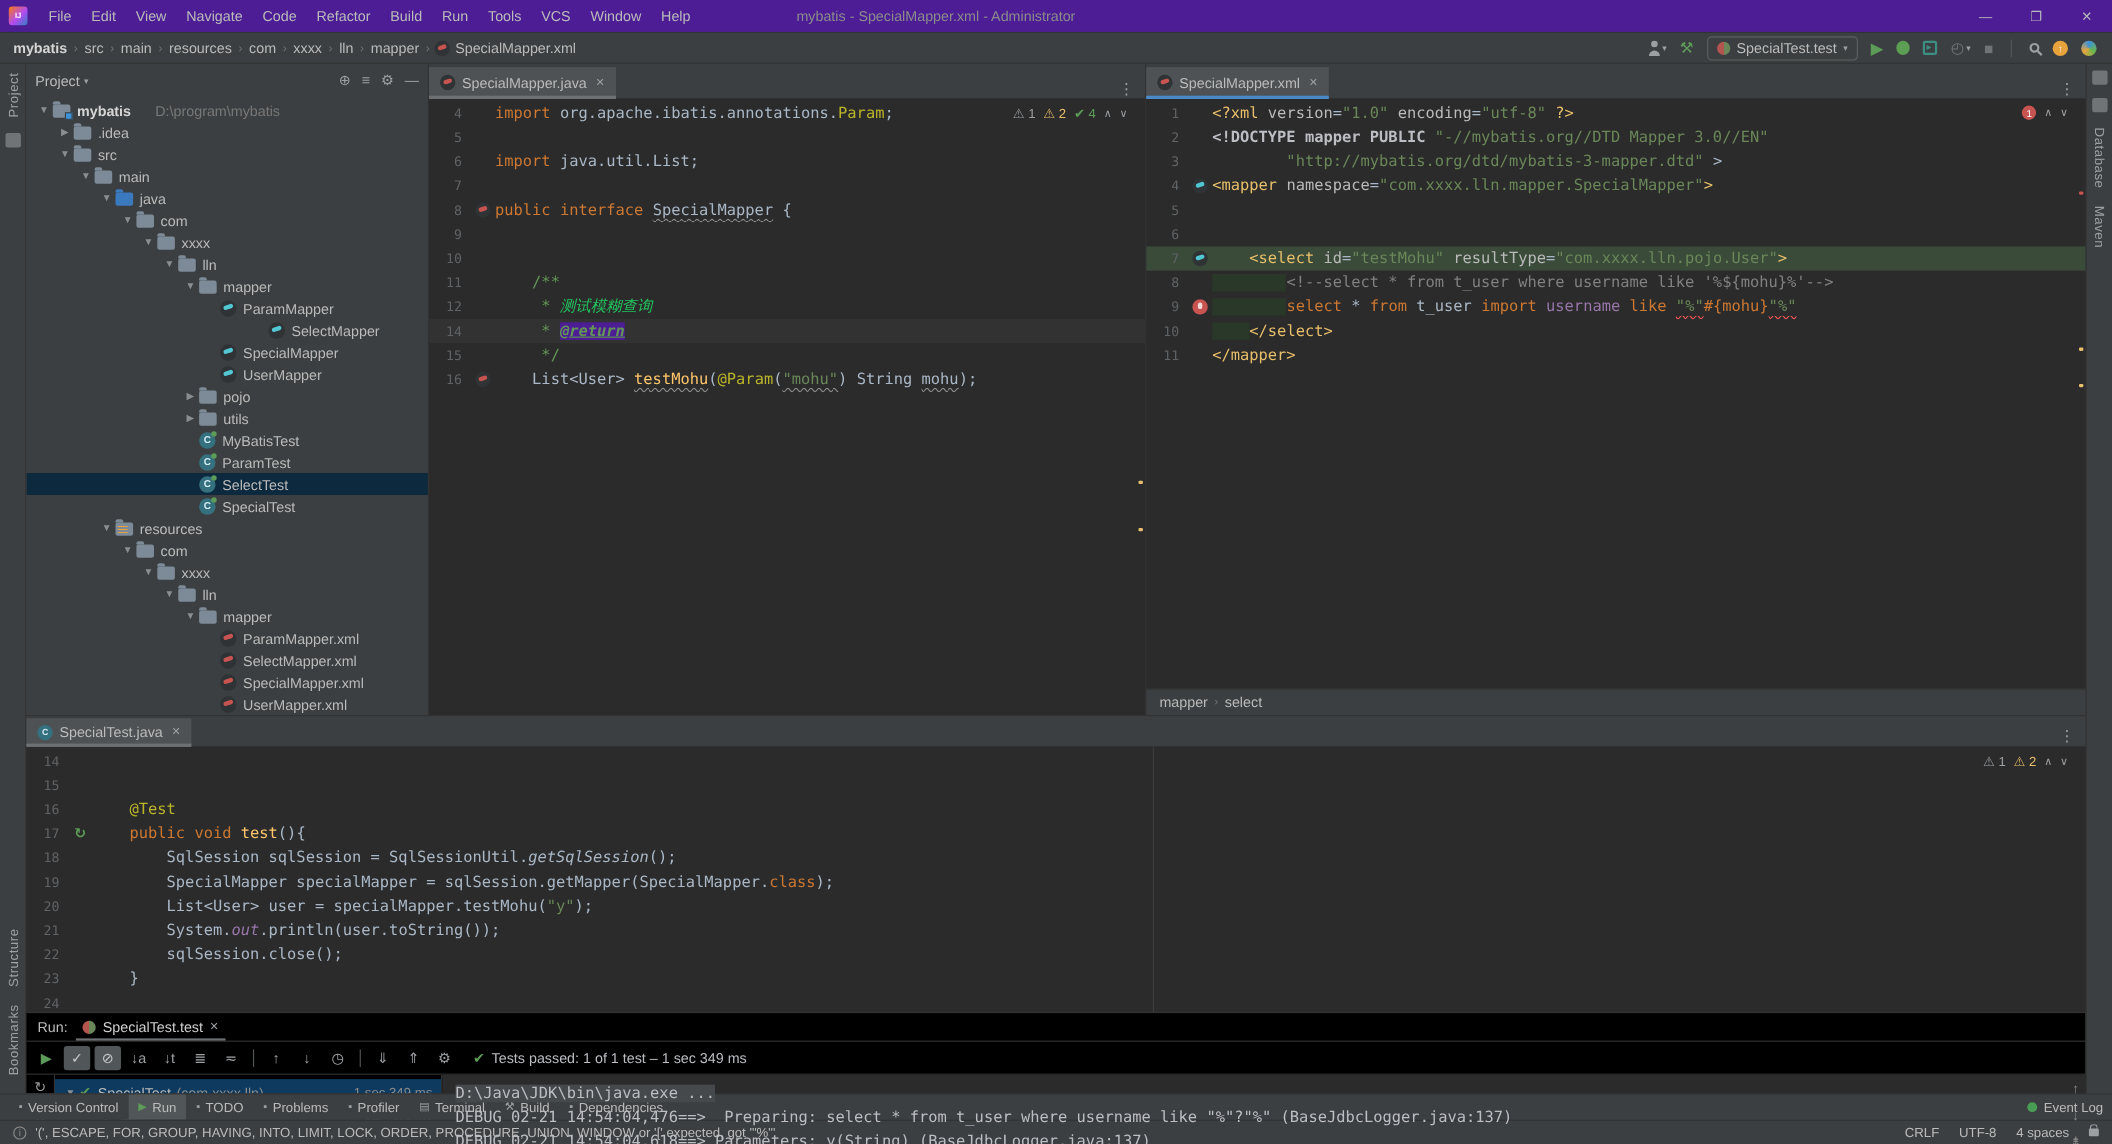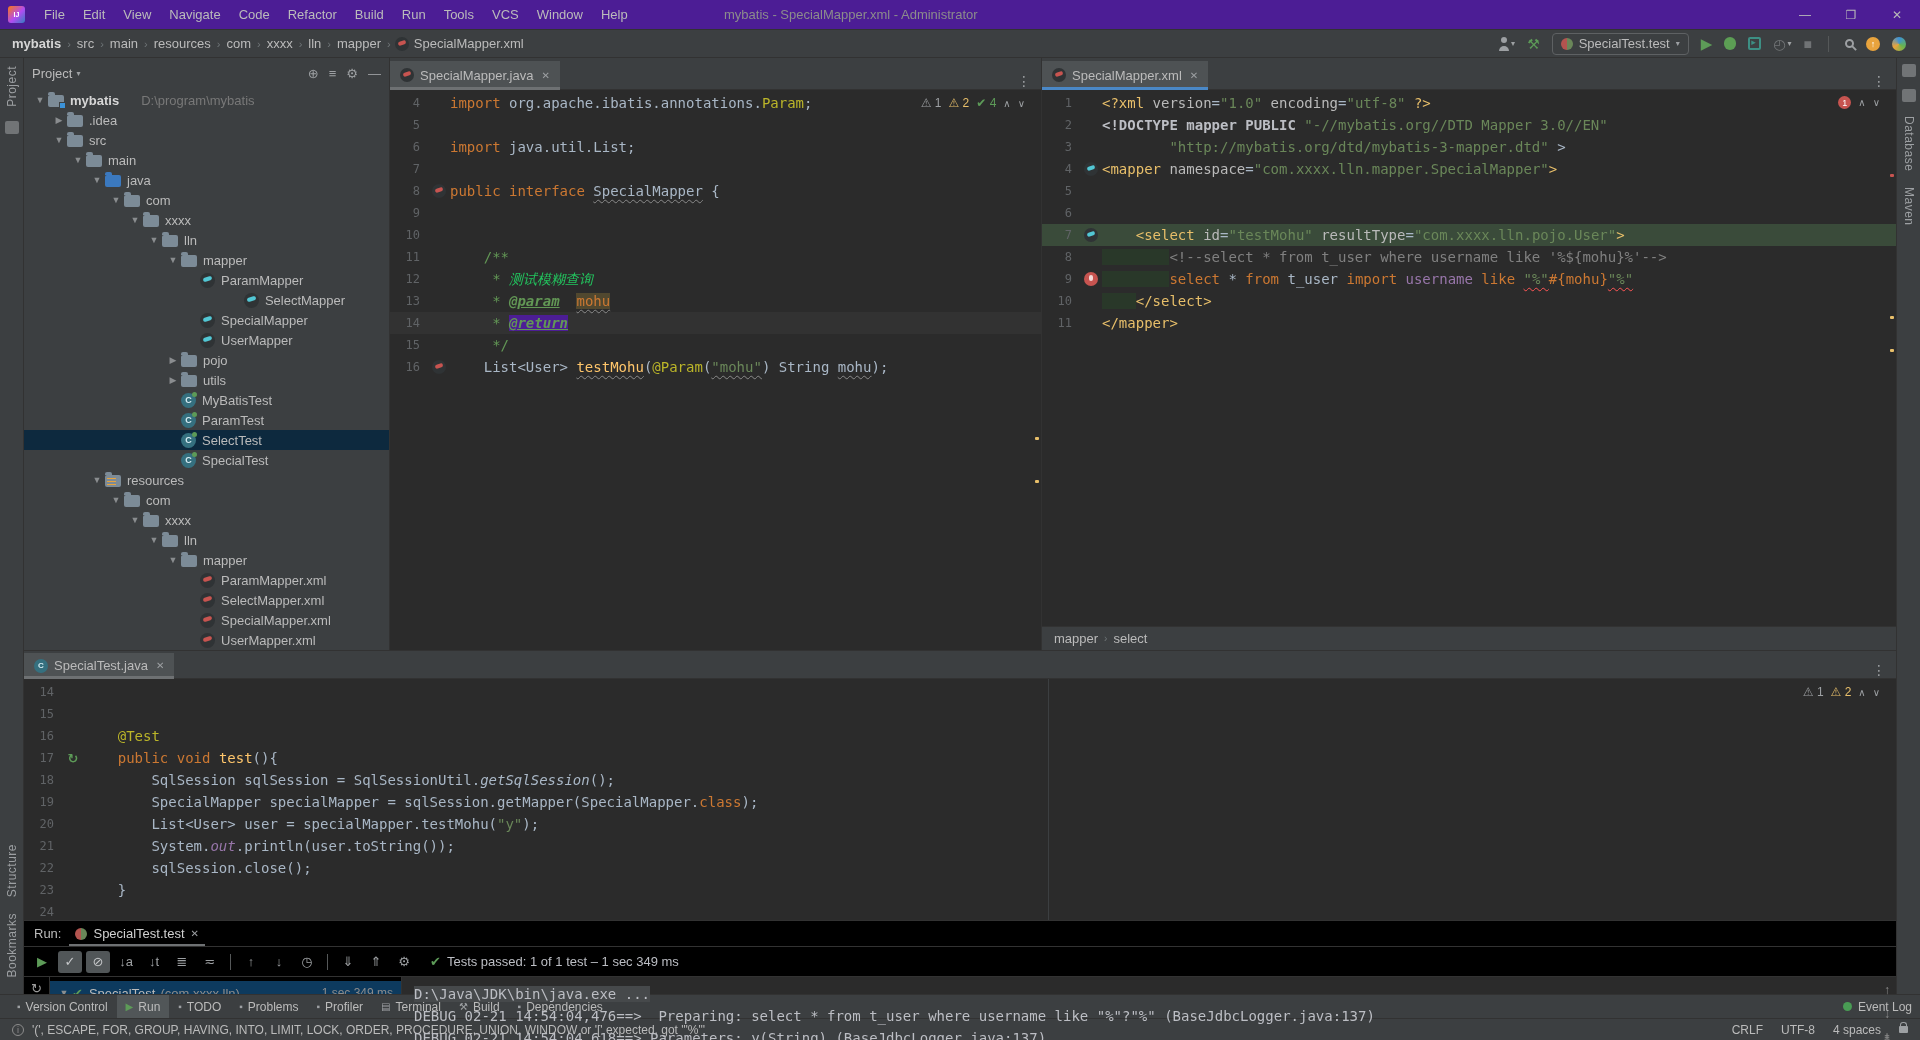--- a/index.html
+++ b/index.html
@@ -489,25 +489,20 @@
                 </div>
                 <div class="cl">
                   <span class="ln">11</span>
                   <span class="gut"></span>
                   <span class="ct"><span class="doc">    /**</span></span>
                 </div>
                 <div class="cl">
                   <span class="ln">12</span>
                   <span class="gut"></span>
                   <span class="ct"><span class="doc">     * </span><span class="docit">测试模糊查询</span></span>
-                </div>
-                <div class="cl">
-                  <span class="ln">13</span>
-                  <span class="gut"></span>
-                  <span class="ct"><span class="doc">     * </span><span class="doctag">@param</span><span class="doc">  </span><span class="mohu">mohu</span></span>
                 </div>
                 <div class="cl caret">
                   <span class="ln">14</span>
                   <span class="gut"></span>
                   <span class="ct"><span class="doc">     * </span><span class="rethl">@return</span></span>
                 </div>
                 <div class="cl">
                   <span class="ln">15</span>
                   <span class="gut"></span>
                   <span class="ct"><span class="doc">     */</span></span>

